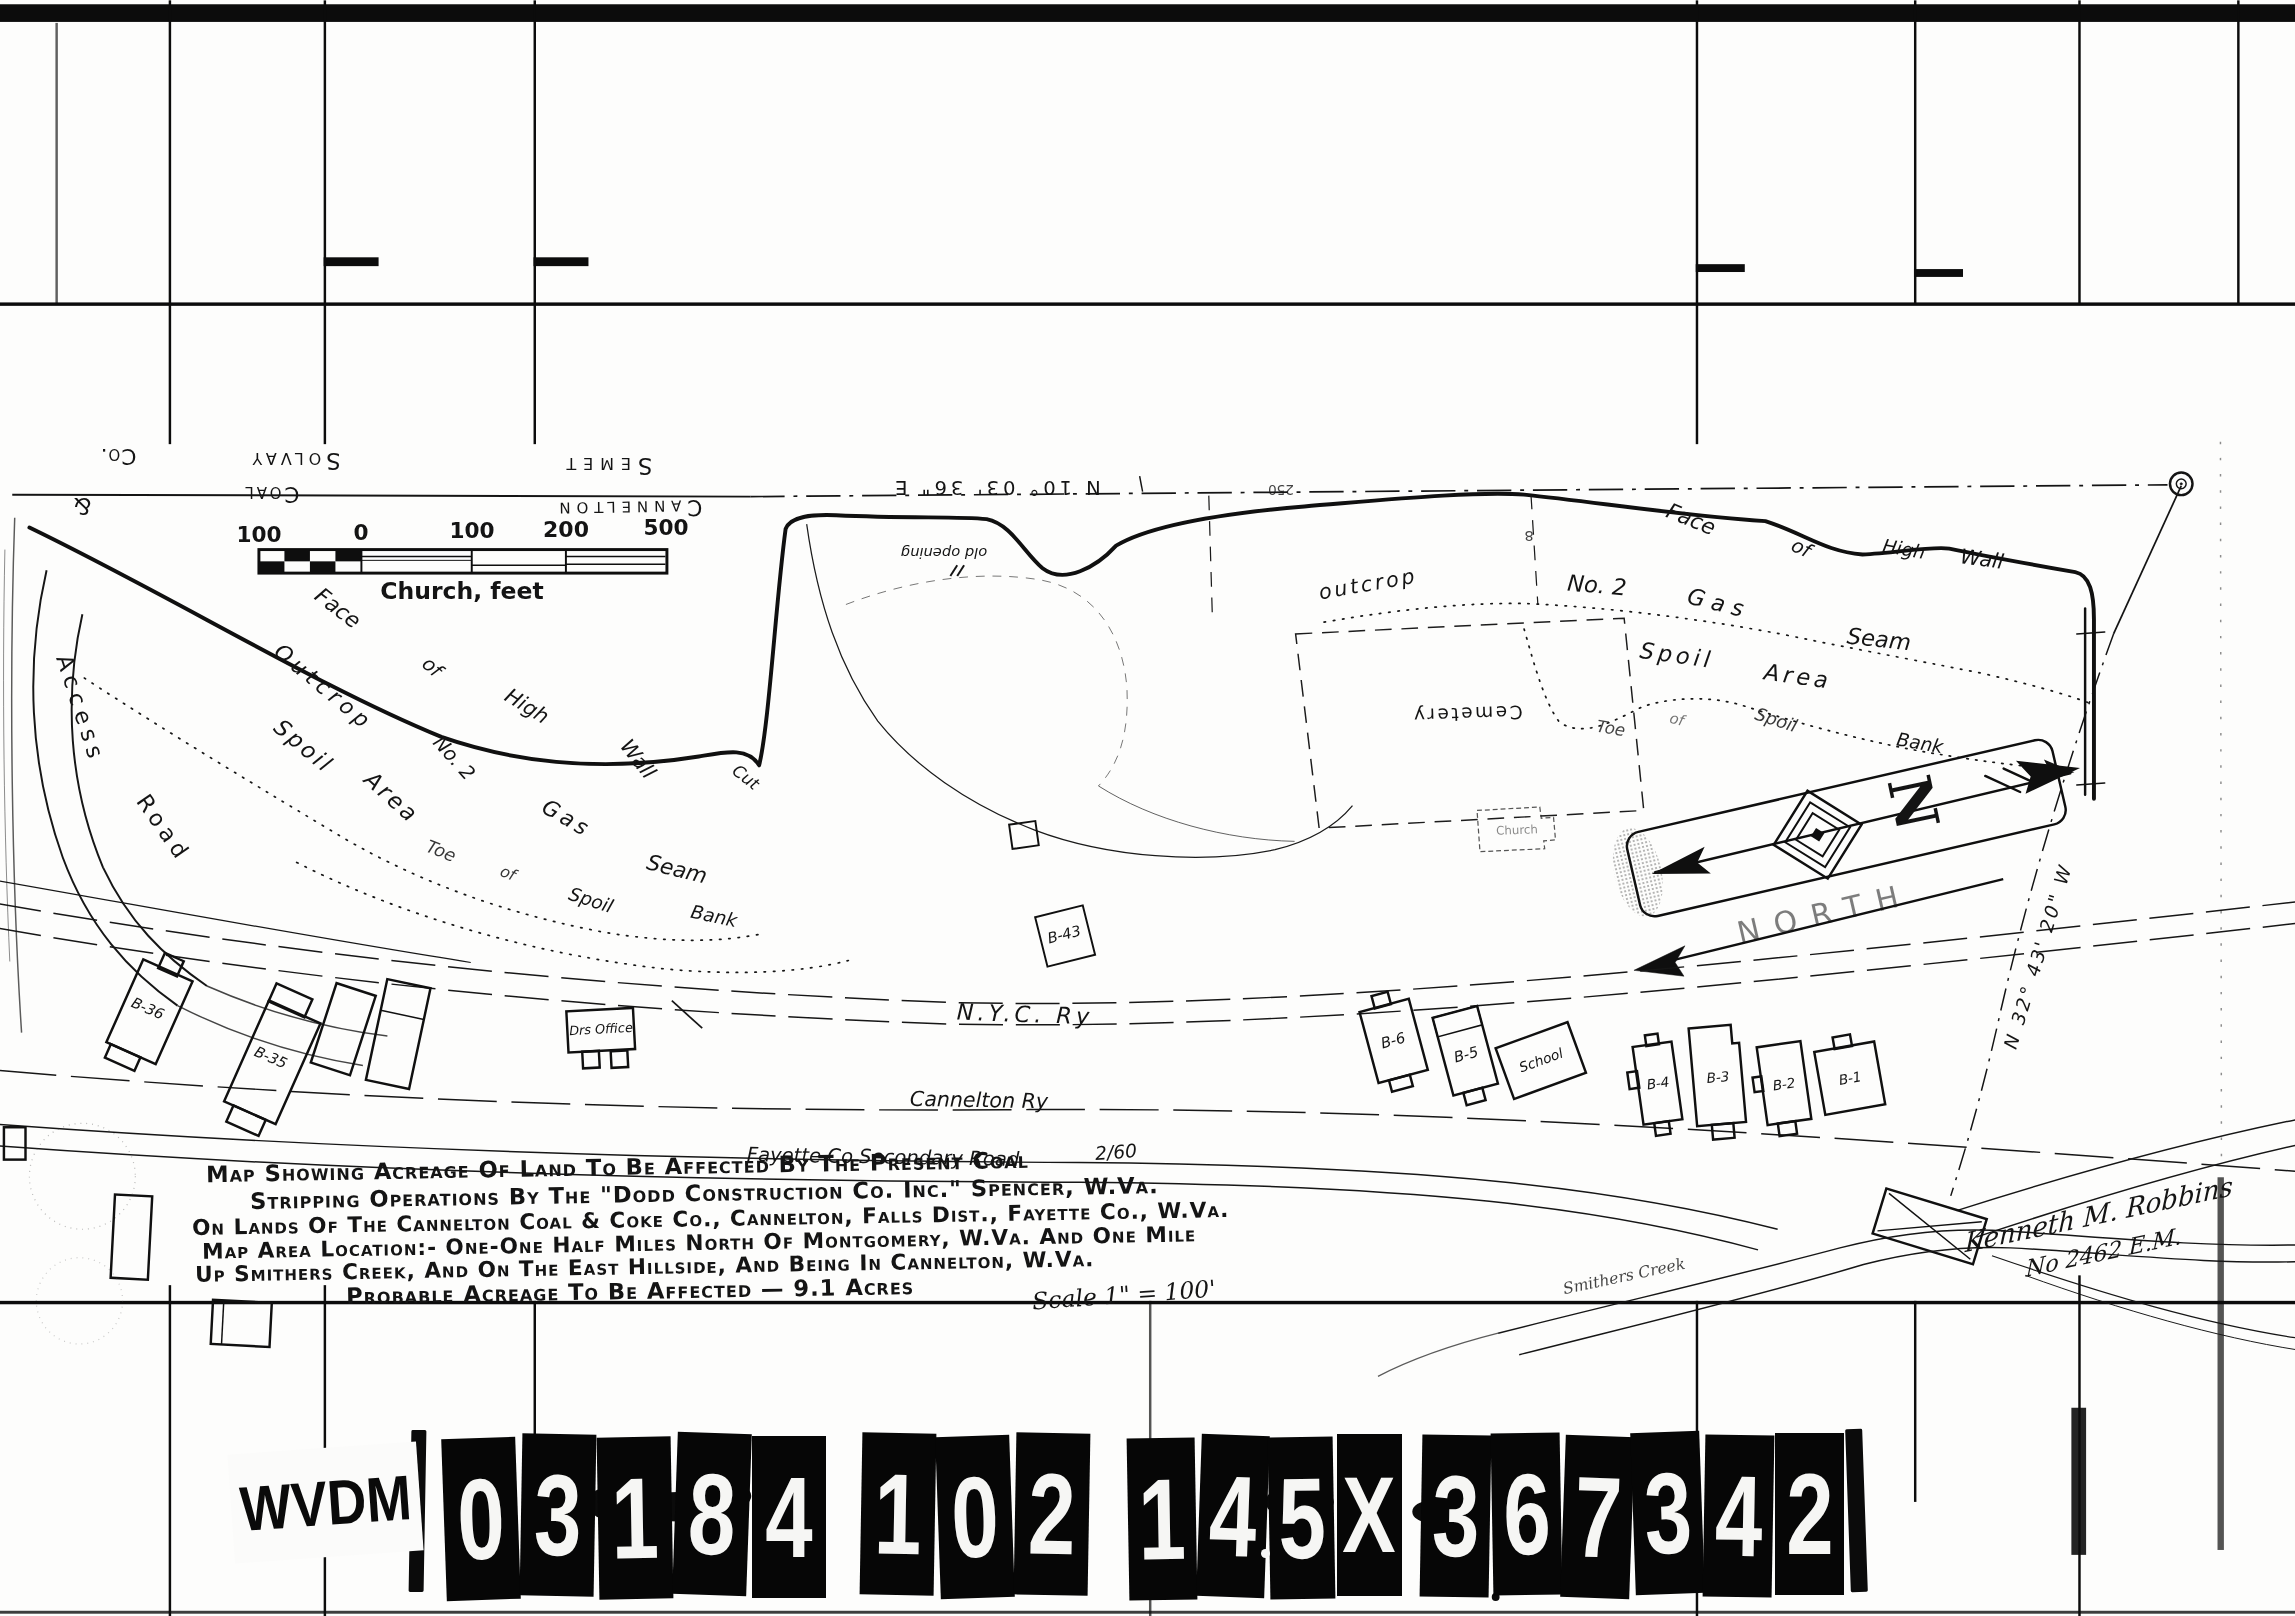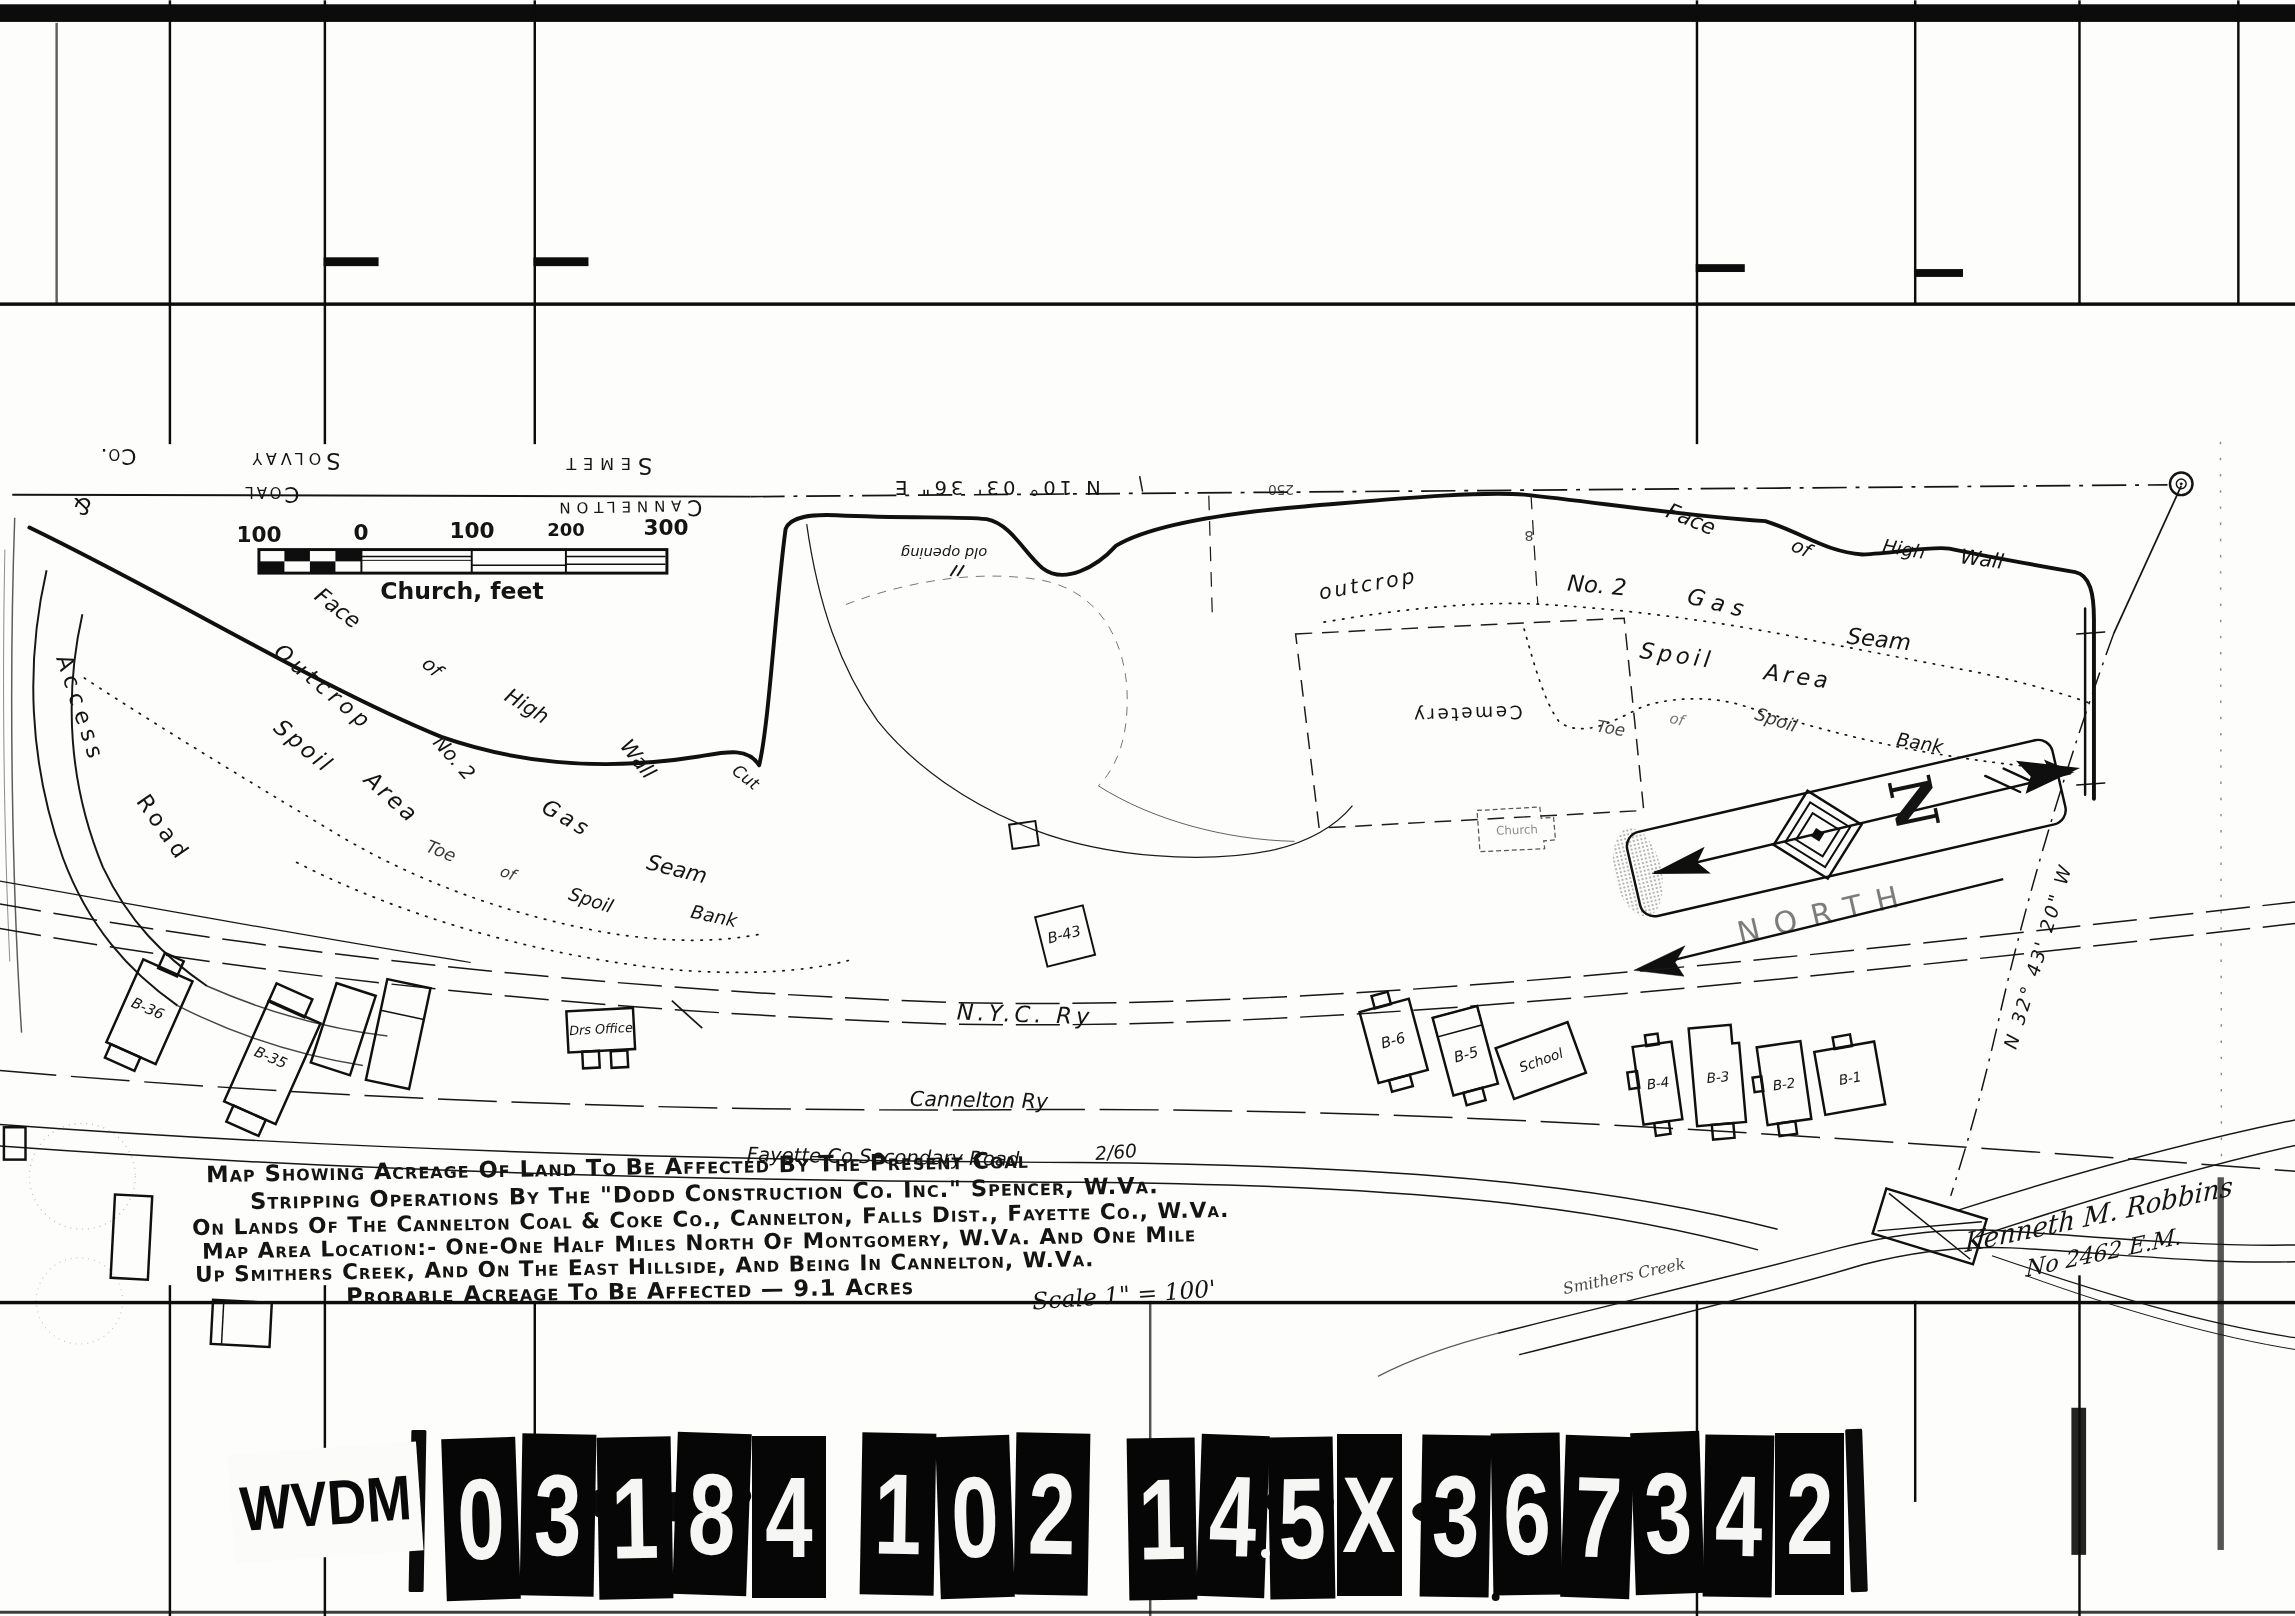--- a/index.html
+++ b/index.html
@@ -327,22 +327,22 @@
   <div class="lb" style="left:1466px;top:1054px;font-size:14.7px;font-style:italic;transform:translate(-50%,-50%) rotate(-15deg);">B-5</div>
   <div class="lb" style="left:1541px;top:1060px;font-size:13.7px;font-style:italic;transform:translate(-50%,-50%) rotate(-20deg);">School</div>
   <div class="lb" style="left:1658px;top:1083px;font-size:13.7px;font-style:italic;transform:translate(-50%,-50%) rotate(-8deg);">B-4</div>
   <div class="lb" style="left:1718px;top:1077px;font-size:13.7px;font-style:italic;transform:translate(-50%,-50%) rotate(-5deg);">B-3</div>
   <div class="lb" style="left:1784px;top:1084px;font-size:13.7px;font-style:italic;transform:translate(-50%,-50%) rotate(-8deg);">B-2</div>
   <div class="lb" style="left:1850px;top:1078px;font-size:13.7px;font-style:italic;transform:translate(-50%,-50%) rotate(-10deg);">B-1</div>
 
   <div class="lb" style="left:259px;top:534px;font-size:21.6px;font-weight:700;transform:translate(-50%,-50%);">100</div>
   <div class="lb" style="left:361px;top:532px;font-size:21.6px;font-weight:700;transform:translate(-50%,-50%);">0</div>
   <div class="lb" style="left:472px;top:530px;font-size:21.6px;font-weight:700;transform:translate(-50%,-50%);">100</div>
-  <div class="lb" style="left:566px;top:529px;font-size:18px;font-weight:700;transform:translate(-50%,-50%);">200</div>
-  <div class="lb" style="left:666px;top:527px;font-size:21.6px;font-weight:700;transform:translate(-50%,-50%);">300</div>
+  <div class="lb" style="left:566px;top:529px;font-size:22px;font-weight:700;transform:translate(-50%,-50%);">200</div>
+  <div class="lb" style="left:666px;top:527px;font-size:21.6px;font-weight:700;transform:translate(-50%,-50%);">500</div>
   <div class="lb" style="left:462px;top:591px;font-size:23.5px;font-weight:700;transform:translate(-50%,-50%);">Church, feet</div>
 
   <div class="lb sc" style="left:206px;top:1154px;font-size:22.6px;font-weight:600;transform:rotate(-1deg);">Map Showing Acreage Of Land To Be Affected By The Present Coal</div>
   <div class="lb sc" style="left:250px;top:1180px;font-size:22.6px;font-weight:600;transform:rotate(-1deg);">Stripping Operations By The "Dodd Construction Co. Inc." Spencer, W.Va.</div>
   <div class="lb sc" style="left:192px;top:1206px;font-size:21.6px;font-weight:600;transform:rotate(-1deg);">On Lands Of The Cannelton Coal &amp; Coke Co., Cannelton, Falls Dist., Fayette Co., W.Va.</div>
   <div class="lb sc" style="left:202px;top:1230px;font-size:21.6px;font-weight:600;transform:rotate(-1deg);">Map Area Location:- One-One Half Miles North Of Montgomery, W.Va. And One Mile</div>
   <div class="lb sc" style="left:195px;top:1254px;font-size:21.6px;font-weight:600;transform:rotate(-1deg);">Up Smithers Creek, And On The East Hillside, And Being In Cannelton, W.Va.</div>
   <div class="lb sc" style="left:346px;top:1278px;font-size:22.6px;font-weight:600;transform:rotate(-1deg);">Probable Acreage To Be Affected — 9.1 Acres</div>
   <div class="lb cur" style="left:1032px;top:1281px;font-size:23.5px;transform:rotate(-4deg);">Scale 1" = 100'</div>
 

